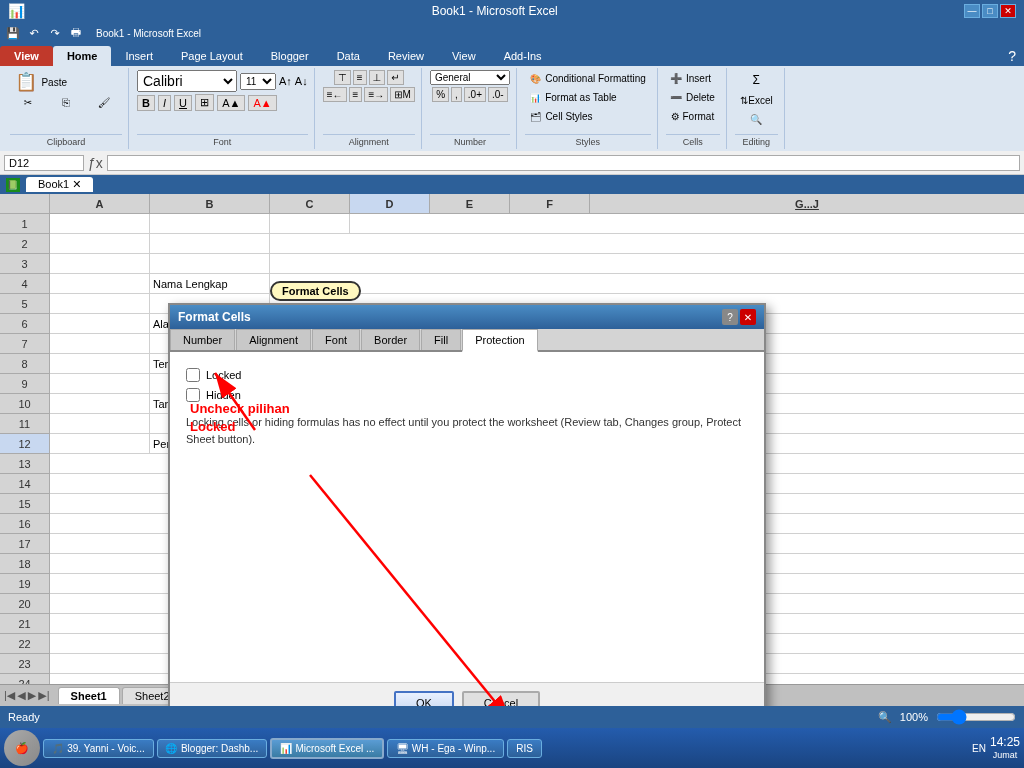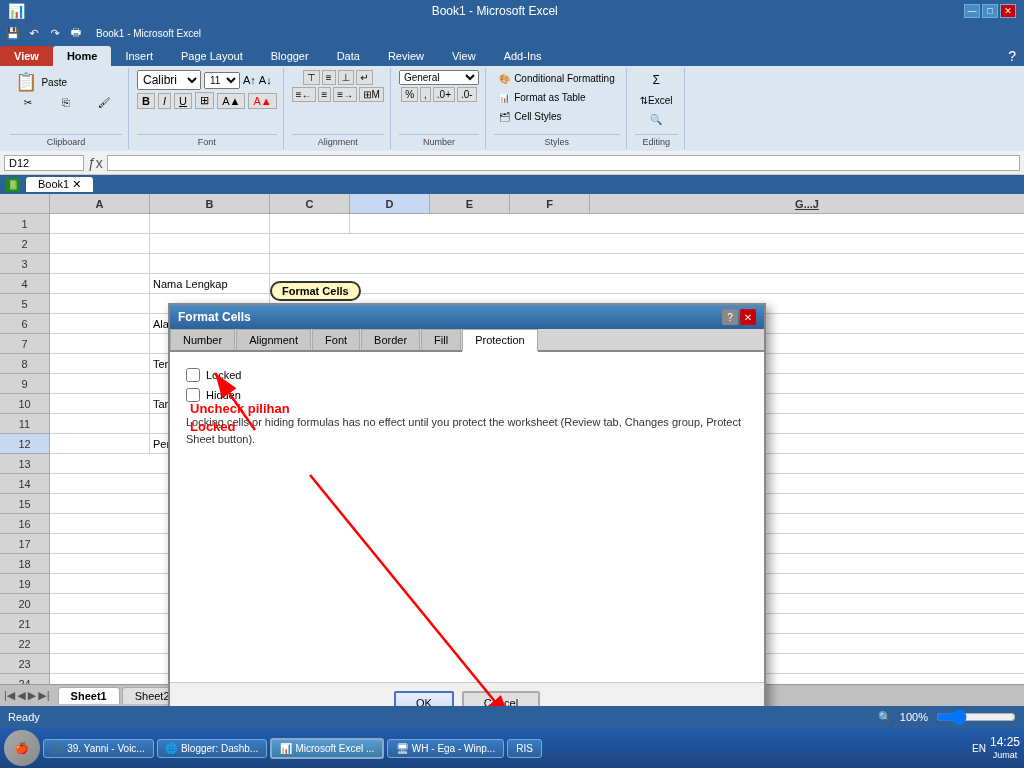--- a/index.html
+++ b/index.html
@@ -116,21 +116,21 @@
           <div class="rb-btn" style="font-size:10px; padding:1px 3px;">⎘</div>
           <div class="rb-btn" style="font-size:10px; padding:1px 3px;">🖌</div>
         </div>
       </div>
       <div class="ribbon-group-label">Clipboard</div>
     </div>
 
     <div class="ribbon-group">
       <div class="ribbon-group-content" style="flex-direction:column; align-items:flex-start; gap:2px;">
         <div style="display:flex; gap:3px; align-items:center;">
-          <select style="font-size:12px; padding:1px; width:64px;"><option>Calibri</option></select>
+          <select style="font-size:14px; padding:1px; width:100px;"><option>Calibri</option></select>
           <select style="font-size:10px; padding:1px; width:36px;"><option>11</option></select>
           <span style="cursor:pointer; font-size:11px;">A↑</span>
           <span style="cursor:pointer; font-size:11px;">A↓</span>
         </div>
         <div style="display:flex; gap:3px; align-items:center;">
           <button style="font-weight:bold; font-size:11px; padding:1px 4px; background:#e0e0e0; border:1px solid #aaa; cursor:pointer;">B</button>
           <button style="font-style:italic; font-size:11px; padding:1px 4px; background:#e0e0e0; border:1px solid #aaa; cursor:pointer;">I</button>
           <button style="text-decoration:underline; font-size:11px; padding:1px 4px; background:#e0e0e0; border:1px solid #aaa; cursor:pointer;">U</button>
           <button style="font-size:11px; padding:1px 4px; background:#e0e0e0; border:1px solid #aaa; cursor:pointer;">⊞</button>
           <button style="font-size:11px; padding:1px 4px; background:#e0e0e0; border:1px solid #aaa; cursor:pointer;">A▲</button>
@@ -182,20 +182,28 @@
           <span style="font-size:10px;">Format as Table</span>
         </div>
         <div class="rb-btn" style="flex-direction:row; gap:4px;">
           <span>🗂</span>
           <span style="font-size:10px;">Cell Styles</span>
         </div>
       </div>
       <div class="ribbon-group-label">Styles</div>
     </div>
 
+    <div class="ribbon-group">
+      <div class="ribbon-group-content" style="flex-direction:column; gap:2px; align-items:flex-start;">
+        <div class="rb-btn" style="flex-direction:row; gap:2px; font-size:10px;">➕ Insert</div>
+        <div class="rb-btn" style="flex-direction:row; gap:2px; font-size:10px;">➖ Delete</div>
+        <div class="rb-btn" style="flex-direction:row; gap:2px; font-size:10px;">⚙ Format</div>
+      </div>
+      <div class="ribbon-group-label">Cells</div>
+    </div>
 
     <div class="ribbon-group">
       <div class="ribbon-group-content" style="flex-direction:column; gap:2px;">
         <div class="rb-btn" style="font-size:12px;">Σ</div>
         <div class="rb-btn" style="font-size:10px;">⇅Excel</div>
         <div class="rb-btn" style="font-size:10px;">🔍</div>
       </div>
       <div class="ribbon-group-label">Editing</div>
     </div>
   </div>

